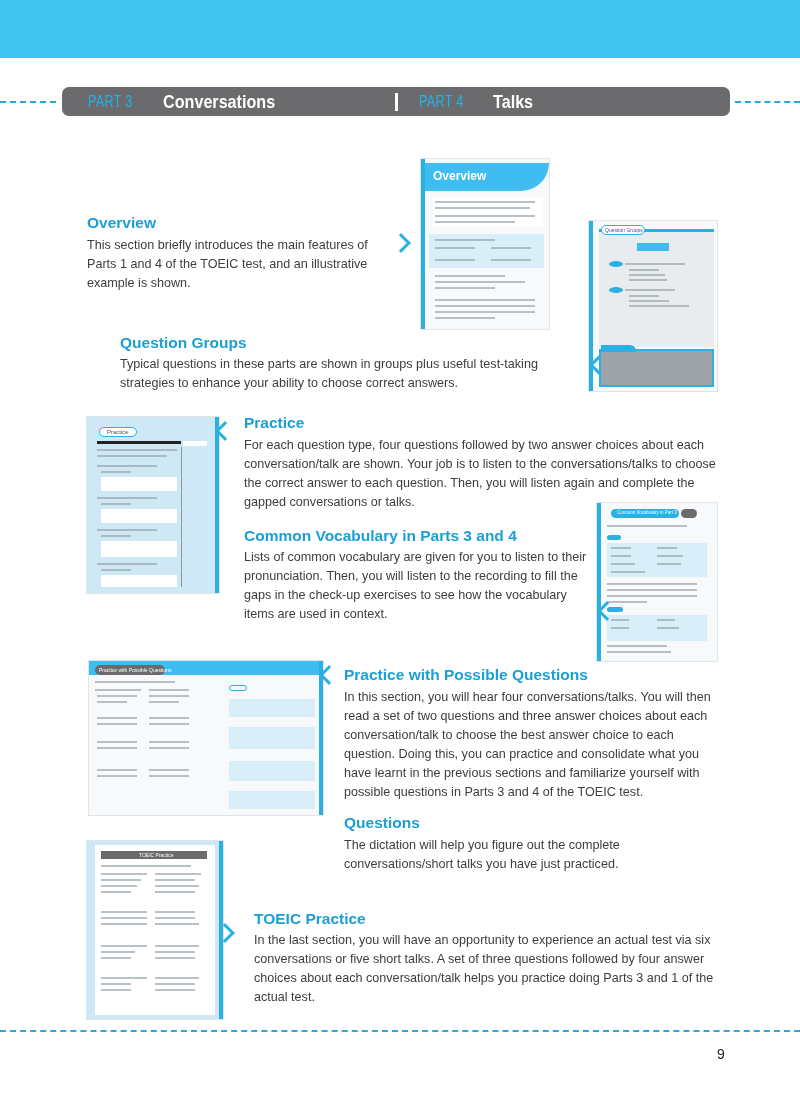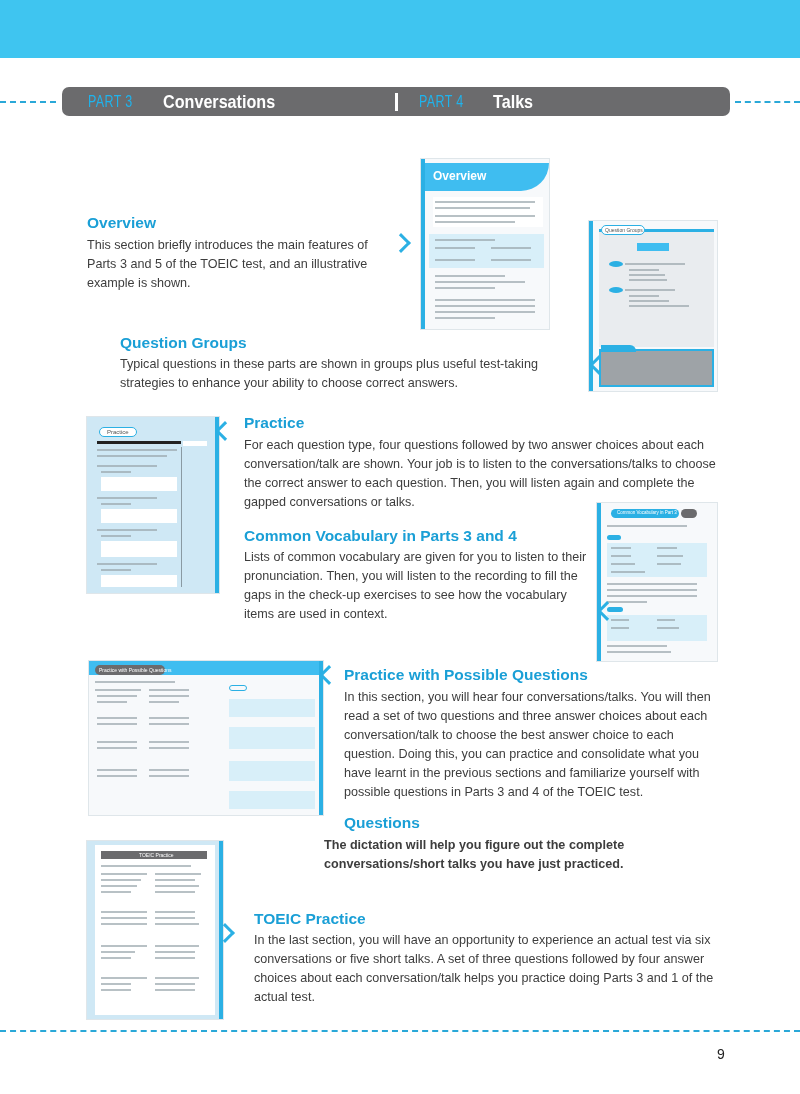--- a/index.html
+++ b/index.html
@@ -92,21 +92,21 @@
   <div class="line" style="left:36px; top:68px; width:50px;"></div>
   <div class="line" style="left:40px; top:74px; width:30px;"></div>
   <div class="line" style="left:40px; top:79px; width:40px;"></div>
   <div class="line" style="left:40px; top:84px; width:60px;"></div>
   <div class="fill" style="left:10px; top:128px; width:115px; height:38px; background:#9ea3a7; border:2px solid #2bb0e4;"></div>
   <div class="fill" style="left:12px; top:124px; width:35px; height:7px; background:#2bb0e4; border-radius:0 6px 0 0;"></div>
 </div>
 <div class="chev chev-left" style="left:592px; top:358px;"></div>
 
 <div class="sec-title" style="left:87px; top:214px;">Overview</div>
-<div class="sec-body" style="left:87px; top:236px; width:300px;">This section briefly introduces the main features of Parts 3 and 5 of the TOEIC test, and an illustrative example is shown.</div>
+<div class="sec-body" style="left:87px; top:236px; width:300px;">This section briefly introduces the main features of Parts 1 and 4 of the TOEIC test, and an illustrative example is shown.</div>
 
 <div class="sec-title" style="left:120px; top:334px;">Question Groups</div>
 <div class="sec-body" style="left:120px; top:355px; width:440px;">Typical questions in these parts are shown in groups plus useful test-taking strategies to enhance your ability to choose correct answers.</div>
 
 <div class="thumb" style="left:86px; top:416px; width:134px; height:178px; background:#cfe8f5;">
   <div class="spine" style="right:0; left:auto;"></div>
   <div class="fill" style="left:12px; top:10px; width:38px; height:10px; background:#ffffff; border:1px solid #2bb0e4; border-radius:6px;"></div>
   <span class="thumb-label" style="left:20px; top:12px; color:#555; font-size:6px;">Practice</span>
   <div class="fill" style="left:10px; top:24px; width:84px; height:3px; background:#222;"></div>
   <div class="fill" style="left:96px; top:24px; width:24px; height:5px; background:#ffffff;"></div>
@@ -193,21 +193,21 @@
   <div class="fill" style="left:140px; top:66px; width:86px; height:22px; background:#d8eff9;"></div>
   <div class="fill" style="left:140px; top:100px; width:86px; height:20px; background:#d8eff9;"></div>
   <div class="fill" style="left:140px; top:130px; width:86px; height:18px; background:#d8eff9;"></div>
 </div>
 <div class="chev chev-left" style="left:322px; top:668px;"></div>
 
 <div class="sec-title" style="left:344px; top:666px;">Practice with Possible Questions</div>
 <div class="sec-body" style="left:344px; top:688px; width:380px;">In this section, you will hear four conversations/talks. You will then read a set of two questions and three answer choices about each conversation/talk to choose the best answer choice to each question. Doing this, you can practice and consolidate what you have learnt in the previous sections and familiarize yourself with possible questions in Parts 3 and 4 of the TOEIC test.</div>
 
 <div class="sec-title" style="left:344px; top:814px;">Questions</div>
-<div class="sec-body" style="left:324px; top:836px; width:320px;font-weight:bold;">The dictation will help you figure out the complete conversations/short talks you have just practiced.</div>
+<div class="sec-body" style="left:344px; top:836px; width:320px;">The dictation will help you figure out the complete conversations/short talks you have just practiced.</div>
 
 <div class="thumb" style="left:86px; top:840px; width:138px; height:180px; background:#cfe8f5;">
   <div class="spine" style="right:0; left:auto;"></div>
   <div class="fill" style="left:8px; top:4px; width:120px; height:170px; background:#ffffff;"></div>
   <div class="fill" style="left:14px; top:10px; width:106px; height:8px; background:#6b6b6d;"></div>
   <span class="thumb-label" style="left:52px; top:11px; font-size:5px;">TOEIC Practice</span>
   <div class="line" style="left:14px; top:24px; width:90px;"></div>
   <div class="line" style="left:14px; top:32px; width:46px;"></div>
   <div class="line" style="left:68px; top:32px; width:46px;"></div>
   <div class="line" style="left:14px; top:38px; width:40px;"></div>

